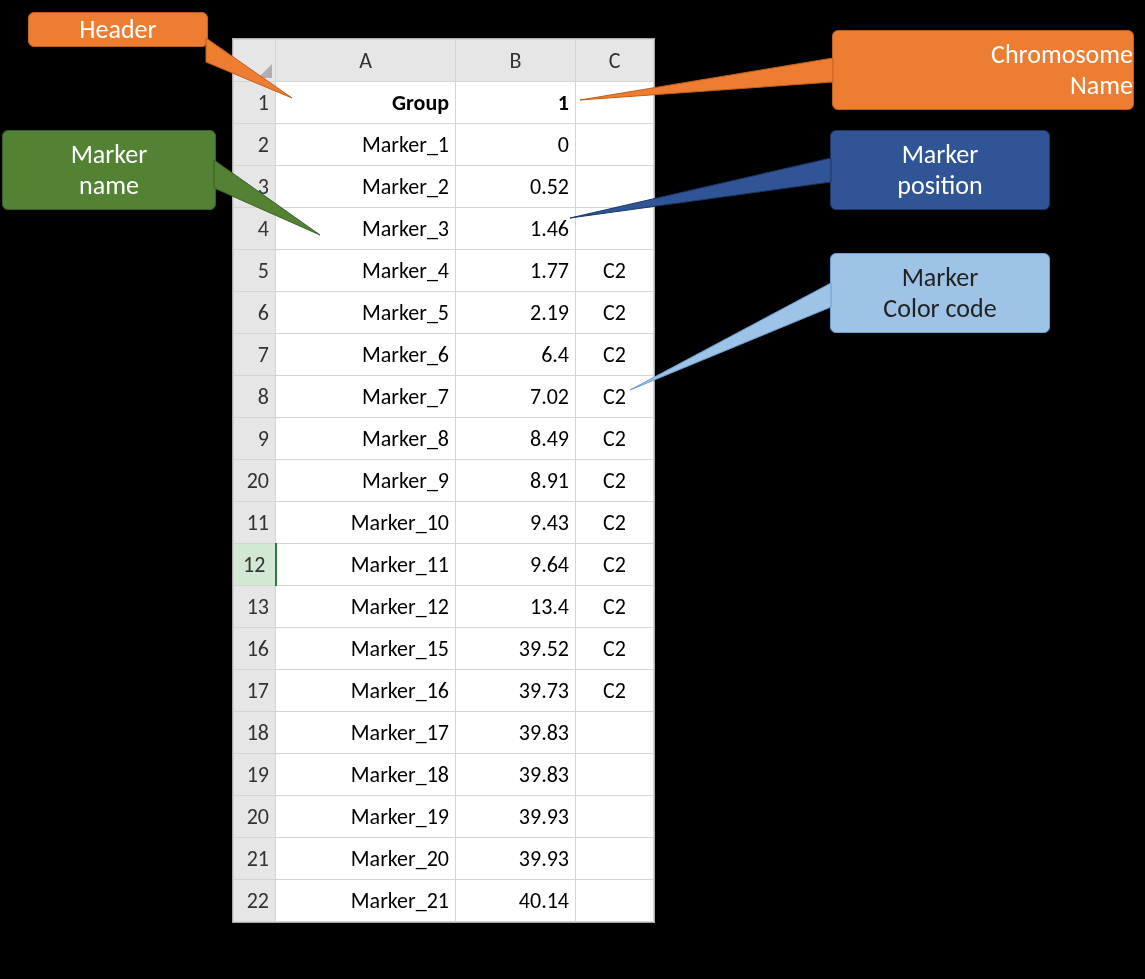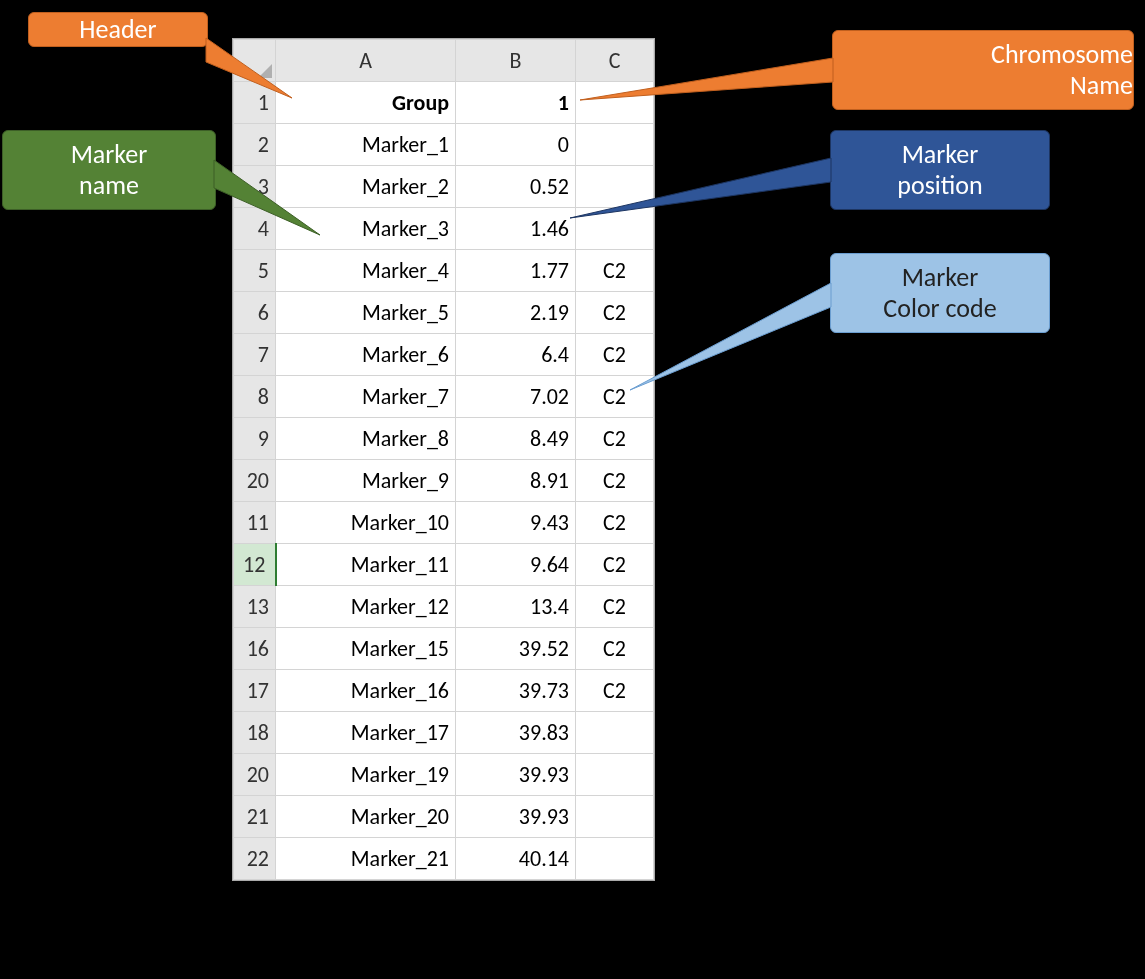--- a/index.html
+++ b/index.html
@@ -190,20 +190,26 @@
           <td class="col-b">39.73</td>
           <td class="col-c">C2</td>
         </tr>
         <tr>
           <td class="rowhdr">18</td>
           <td class="col-a">Marker_17</td>
           <td class="col-b">39.83</td>
           <td class="col-c"></td>
         </tr>
         <tr>
+          <td class="rowhdr">19</td>
+          <td class="col-a">Marker_18</td>
+          <td class="col-b">39.83</td>
+          <td class="col-c"></td>
+        </tr>
+        <tr>
           <td class="rowhdr">20</td>
           <td class="col-a">Marker_19</td>
           <td class="col-b">39.93</td>
           <td class="col-c"></td>
         </tr>
         <tr>
           <td class="rowhdr">21</td>
           <td class="col-a">Marker_20</td>
           <td class="col-b">39.93</td>
           <td class="col-c"></td>

